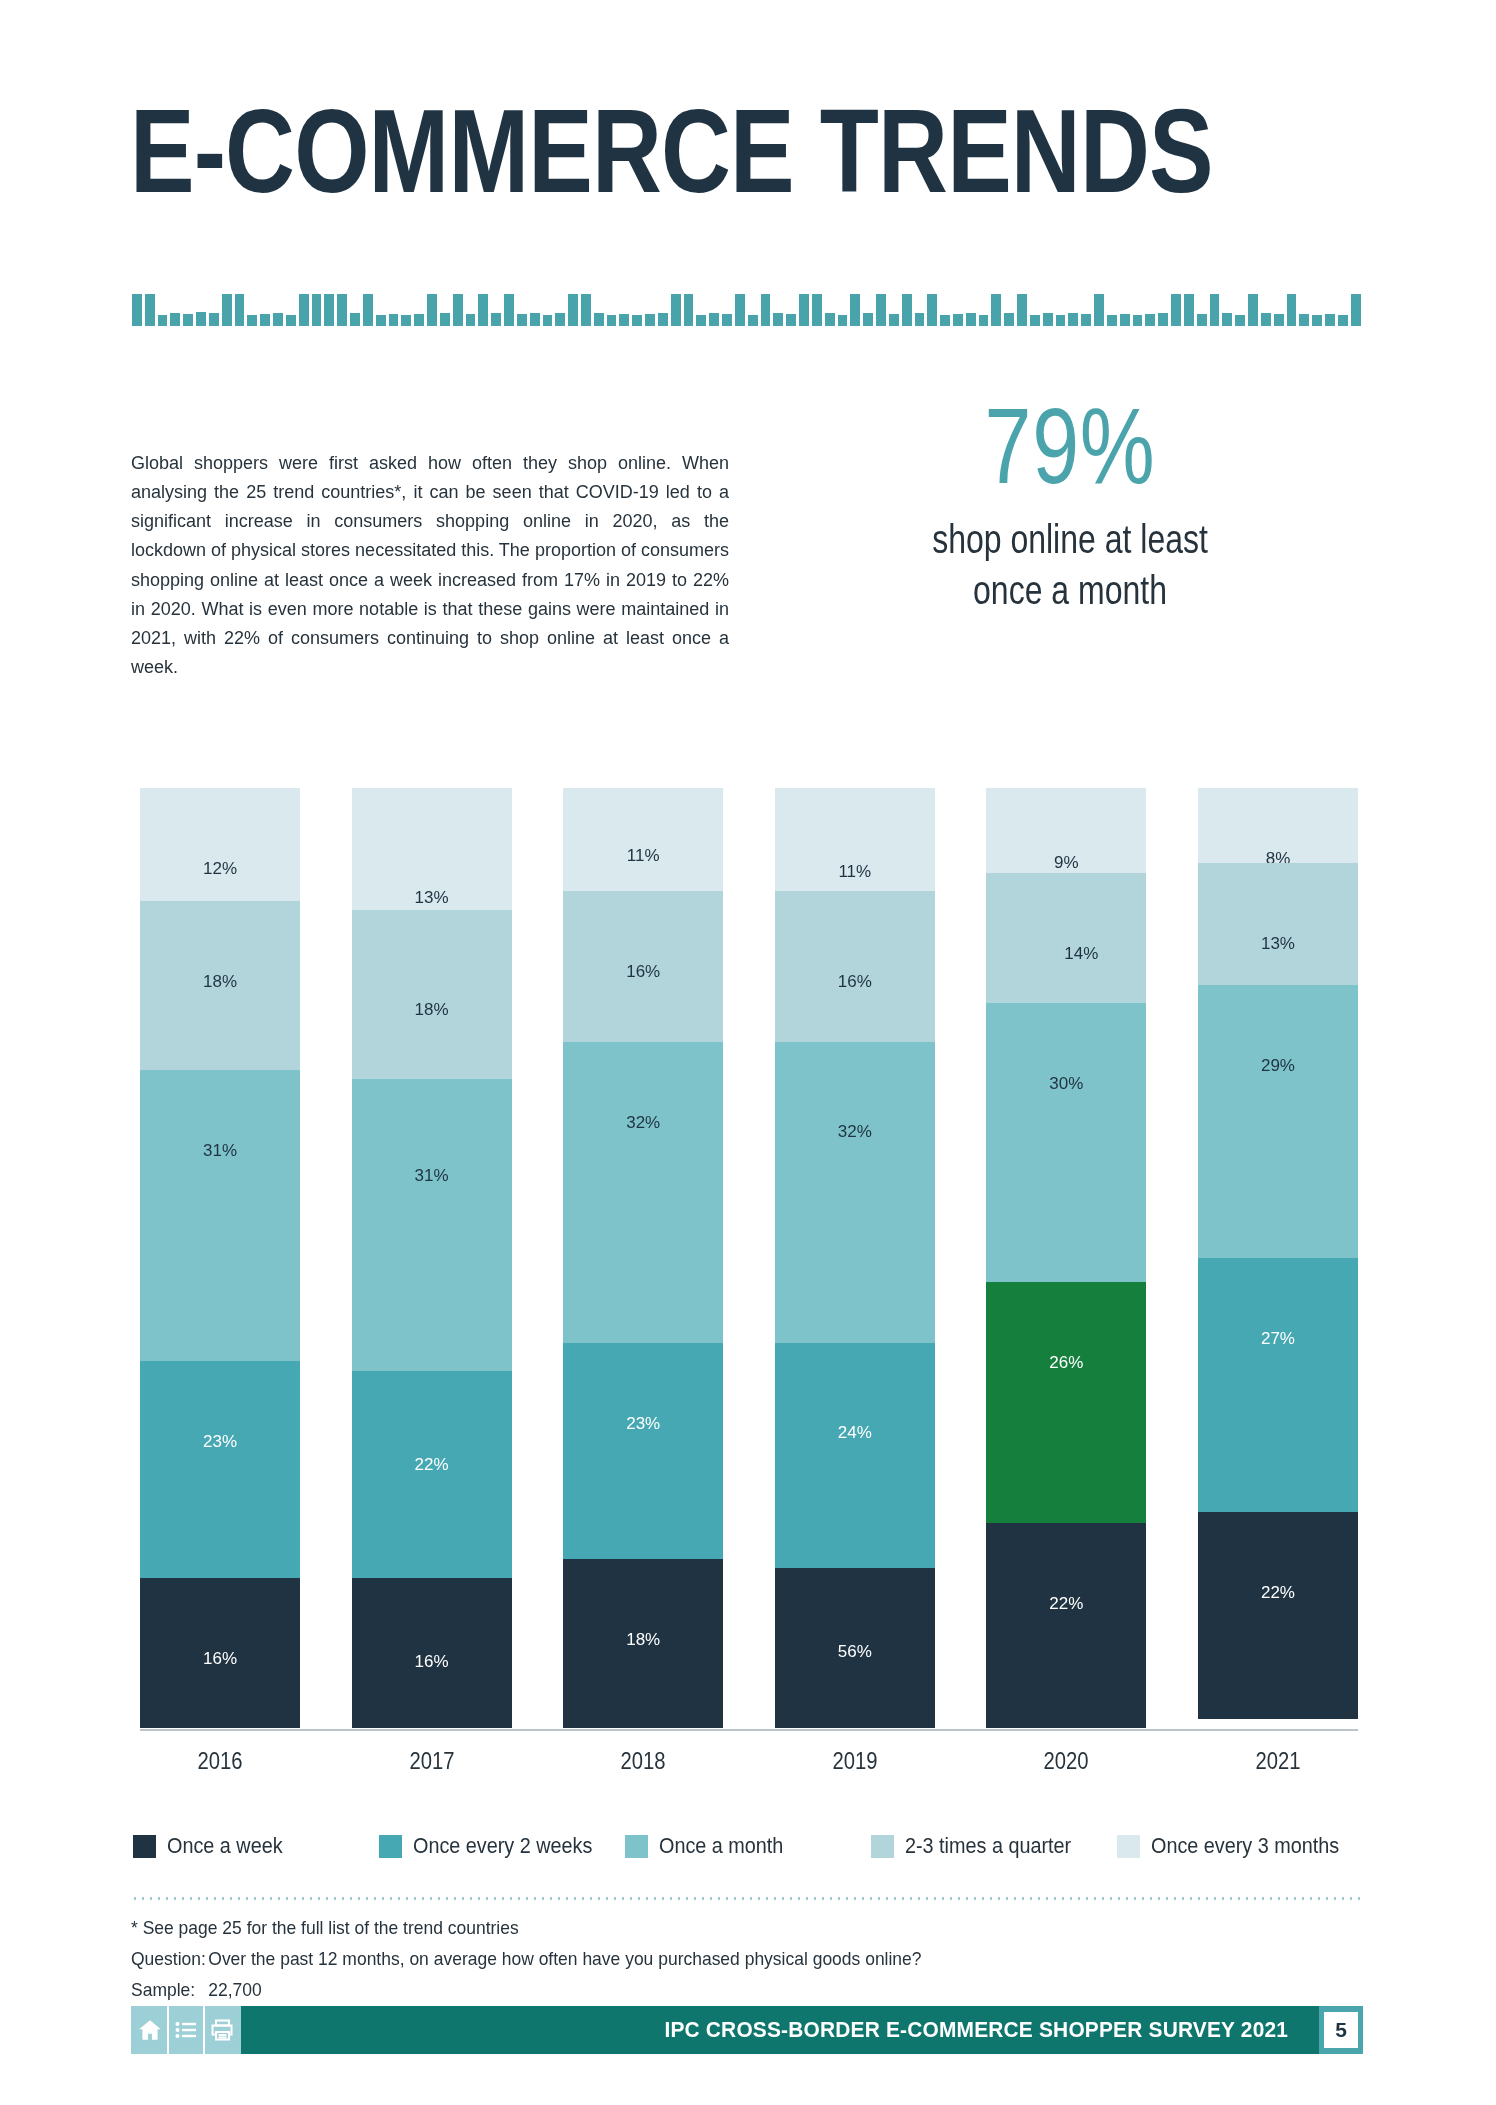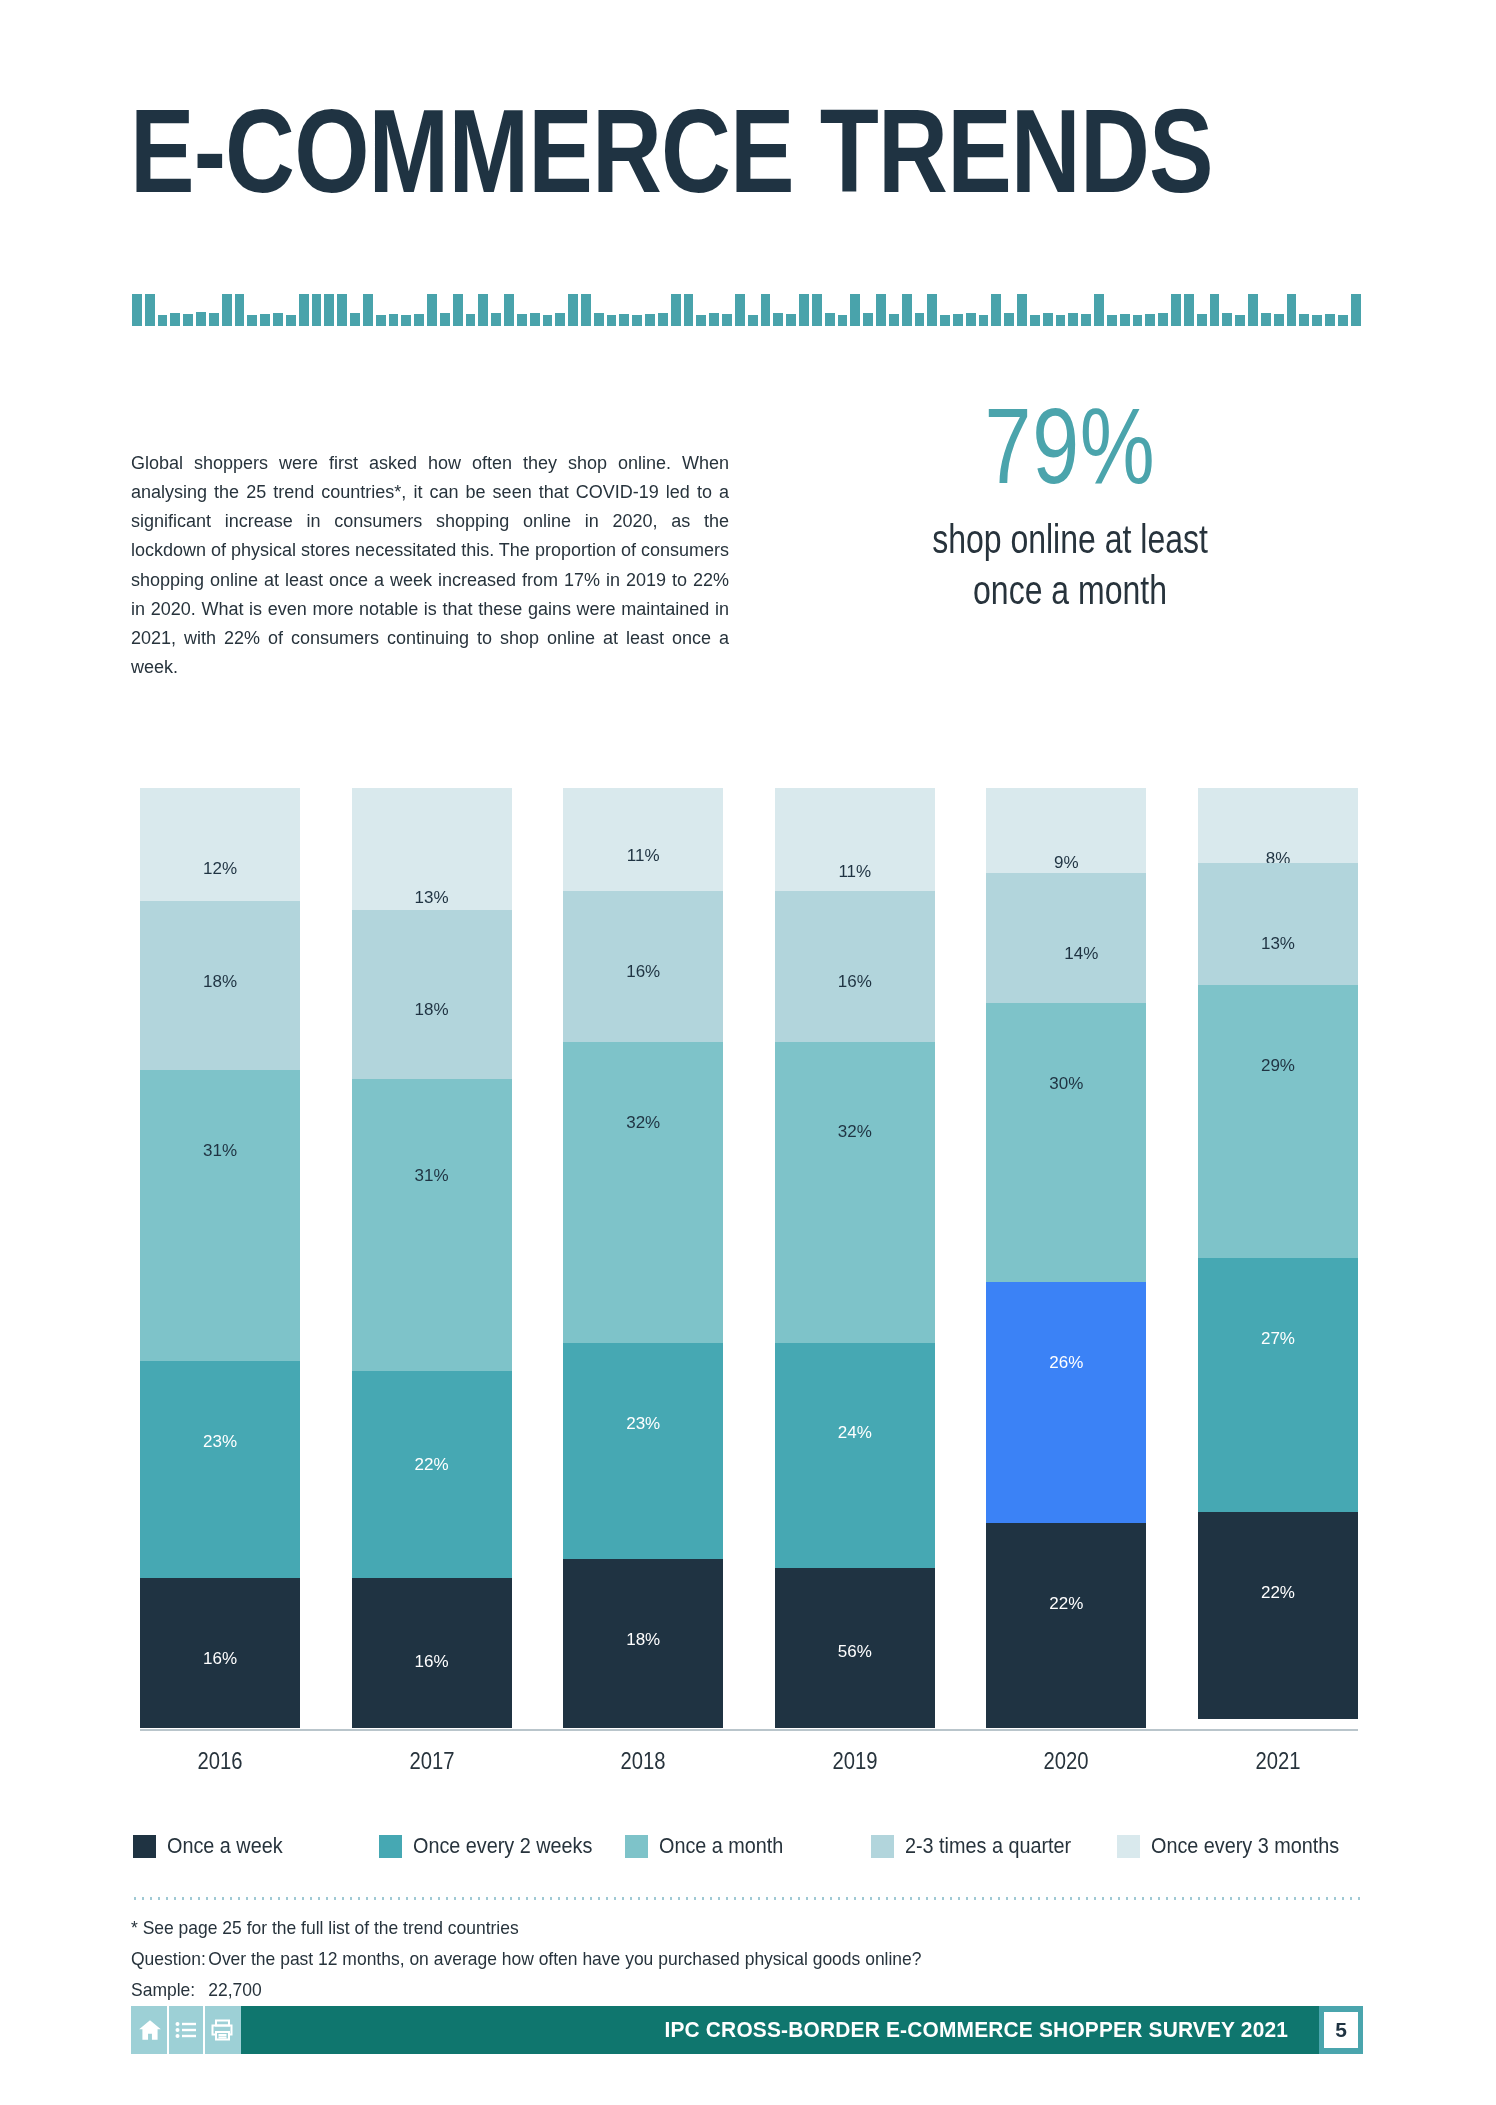--- a/index.html
+++ b/index.html
@@ -463,21 +463,21 @@
         <div class="bar-col">
           <div class="seg" style="height: 9%; background: rgb(217, 233, 237); color: rgb(31, 51, 66); align-items: flex-start;">
             <span class="seg-label" style="margin-top: calc(46% - 9px);">9%</span>
           </div>
           <div class="seg" style="height: 14%; background: rgb(178, 213, 220); color: rgb(31, 51, 66); align-items: flex-start;">
             <span class="seg-label" style="margin-top: calc(50% - 9px); margin-left: 30px;">14%</span>
           </div>
           <div class="seg" style="height: 30%; background: rgb(126, 195, 201); color: rgb(31, 51, 66); align-items: flex-start;">
             <span class="seg-label" style="margin-top: calc(50% - 9px);">30%</span>
           </div>
-          <div class="seg" style="height: 26%; background: #3b82f6; color: rgb(255, 255, 255); align-items: flex-start;">
+          <div class="seg" style="height: 26%; background: #15803d; color: rgb(255, 255, 255); align-items: flex-start;">
             <span class="seg-label" style="margin-top: calc(50% - 9px);">26%</span>
           </div>
           <div class="seg" style="height: 22%; background: rgb(31, 51, 66); color: rgb(255, 255, 255); align-items: flex-start;">
             <span class="seg-label" style="margin-top: calc(50% - 9px);">22%</span>
           </div>
         </div>
         <div class="bar-col">
           <div class="seg" style="height: 8%; background: rgb(217, 233, 237); color: rgb(31, 51, 66); align-items: flex-start;">
             <span class="seg-label" style="margin-top: calc(44% - 9px);">8%</span>
           </div>

